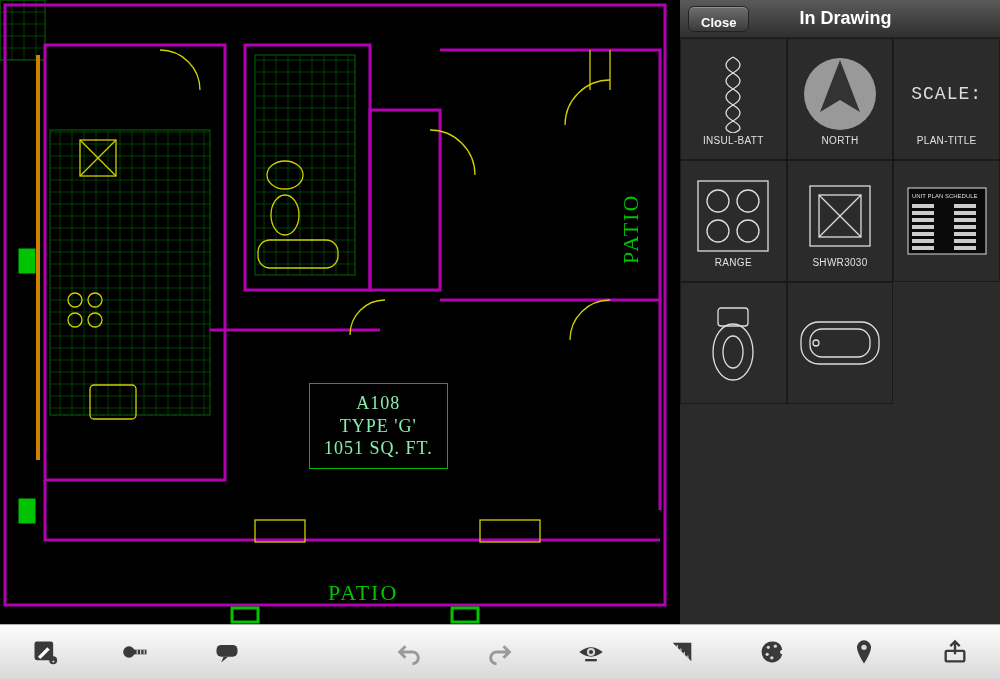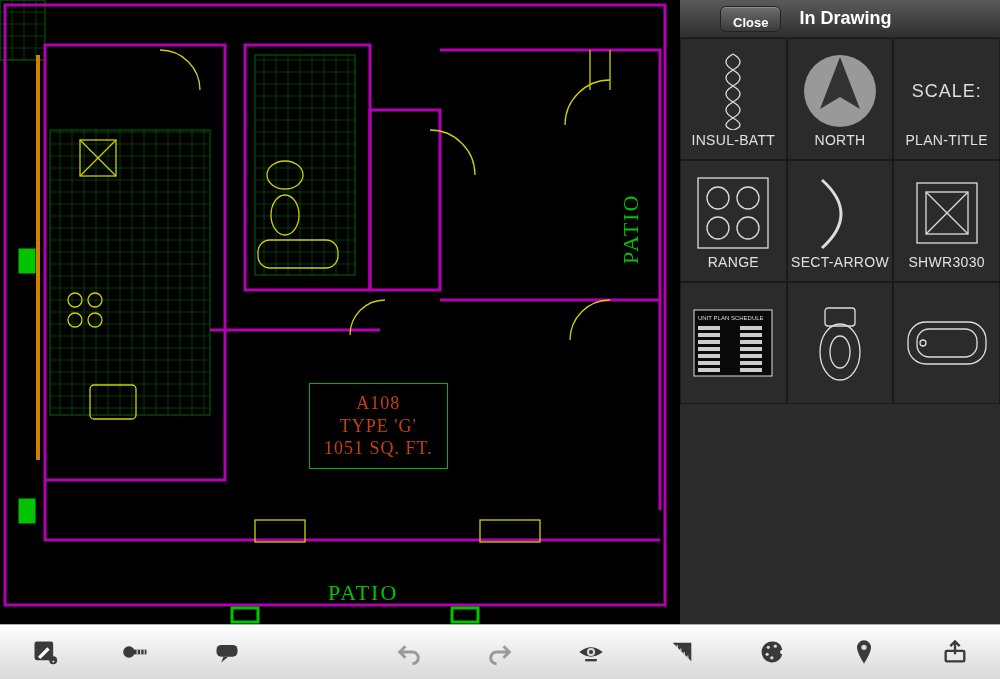--- a/index.html
+++ b/index.html
@@ -38,21 +38,20 @@
   left: 8px; top: 6px;
   height: 26px;
   padding: 8px 12px;
   background: linear-gradient(to bottom, #6e6e6e, #3a3a3a);
   border: 1px solid #222;
   border-radius: 6px;
   color: #fff;
   font-size: 13px;
   font-weight: bold;
   box-shadow: inset 0 1px 0 rgba(255,255,255,0.25);
-  margin-left: 32px;
 }
 .panel-title {
   width: 100%;
   text-align: center;
   color: #fff;
   font-weight: bold;
   font-size: 18px;
   padding-left: 11px;
 }
 .block-grid {
@@ -73,21 +72,21 @@
   cursor: pointer;
 }
 .block-thumb {
   width: 86px;
   height: 82px;
   display: flex;
   align-items: center;
   justify-content: center;
 }
 .block-label {
-  font-size: 14px;
+  font-size: 10px;
   letter-spacing: 0.3px;
 }
 .toolbar {
   position: absolute;
   left: 0; bottom: 0;
   width: 1000px;
   height: 55px;
   background: linear-gradient(to bottom, #fdfdfd, #d9d9d9);
   border-top: 1px solid #b0b0b0;
   display: flex;
@@ -101,37 +100,37 @@
   justify-content: center;
   color: #3a3a3a;
   cursor: pointer;
 }
 .tool-btn svg { width: 28px; height: 28px; }
 
 .plan-label {
   position: absolute;
   left: 309px; top: 383px;
   border: 1.5px solid #00b400;
-  color: #c2410c;
+  color: #86efac;
   padding: 8px 14px;
   text-align: center;
   font-family: "Comic Sans MS", cursive;
   font-size: 18px;
   line-height: 1.25;
   letter-spacing: 1px;
 }
 .patio-label {
   position: absolute;
   color: #00c400;
   font-family: "Comic Sans MS", cursive;
   font-size: 22px;
   letter-spacing: 2px;
 }
 .scale-text {
-  font-family: Liberation Sans, sans-serif;
+  font-family: Liberation Mono, monospace;
   color: #ddd;
   font-size: 18px;
   letter-spacing: 1px;
 }
 </style>
 </head>
 <body>
 
 <div class="canvas">
   <svg width="680" height="624" viewBox="0 0 680 624">
@@ -242,28 +241,20 @@
         <div class="block-thumb">
           <svg width="74" height="74" stroke="#ddd" stroke-width="1.3" fill="none">
             <rect x="2" y="2" width="70" height="70"></rect>
             <circle cx="22" cy="22" r="11"></circle>
             <circle cx="52" cy="22" r="11"></circle>
             <circle cx="22" cy="52" r="11"></circle>
             <circle cx="52" cy="52" r="11"></circle>
           </svg>
         </div>
         <div class="block-label">RANGE</div>
-      </div>
-      <div class="block-cell">
-        <div class="block-thumb">
-          <svg width="60" height="78" stroke="#ddd" stroke-width="1.3" fill="none">
-            <path d="M12 6 Q50 40 12 74" stroke-width="3"></path>
-          </svg>
-        </div>
-        <div class="block-label">SECT-ARROW</div>
       </div>
       <div class="block-cell">
         <div class="block-thumb">
           <svg width="66" height="66" stroke="#ddd" stroke-width="1.3" fill="none">
             <rect x="3" y="3" width="60" height="60"></rect>
             <rect x="12" y="12" width="42" height="42"></rect>
             <line x1="12" y1="12" x2="54" y2="54"></line>
             <line x1="54" y1="12" x2="12" y2="54"></line>
           </svg>
         </div>

